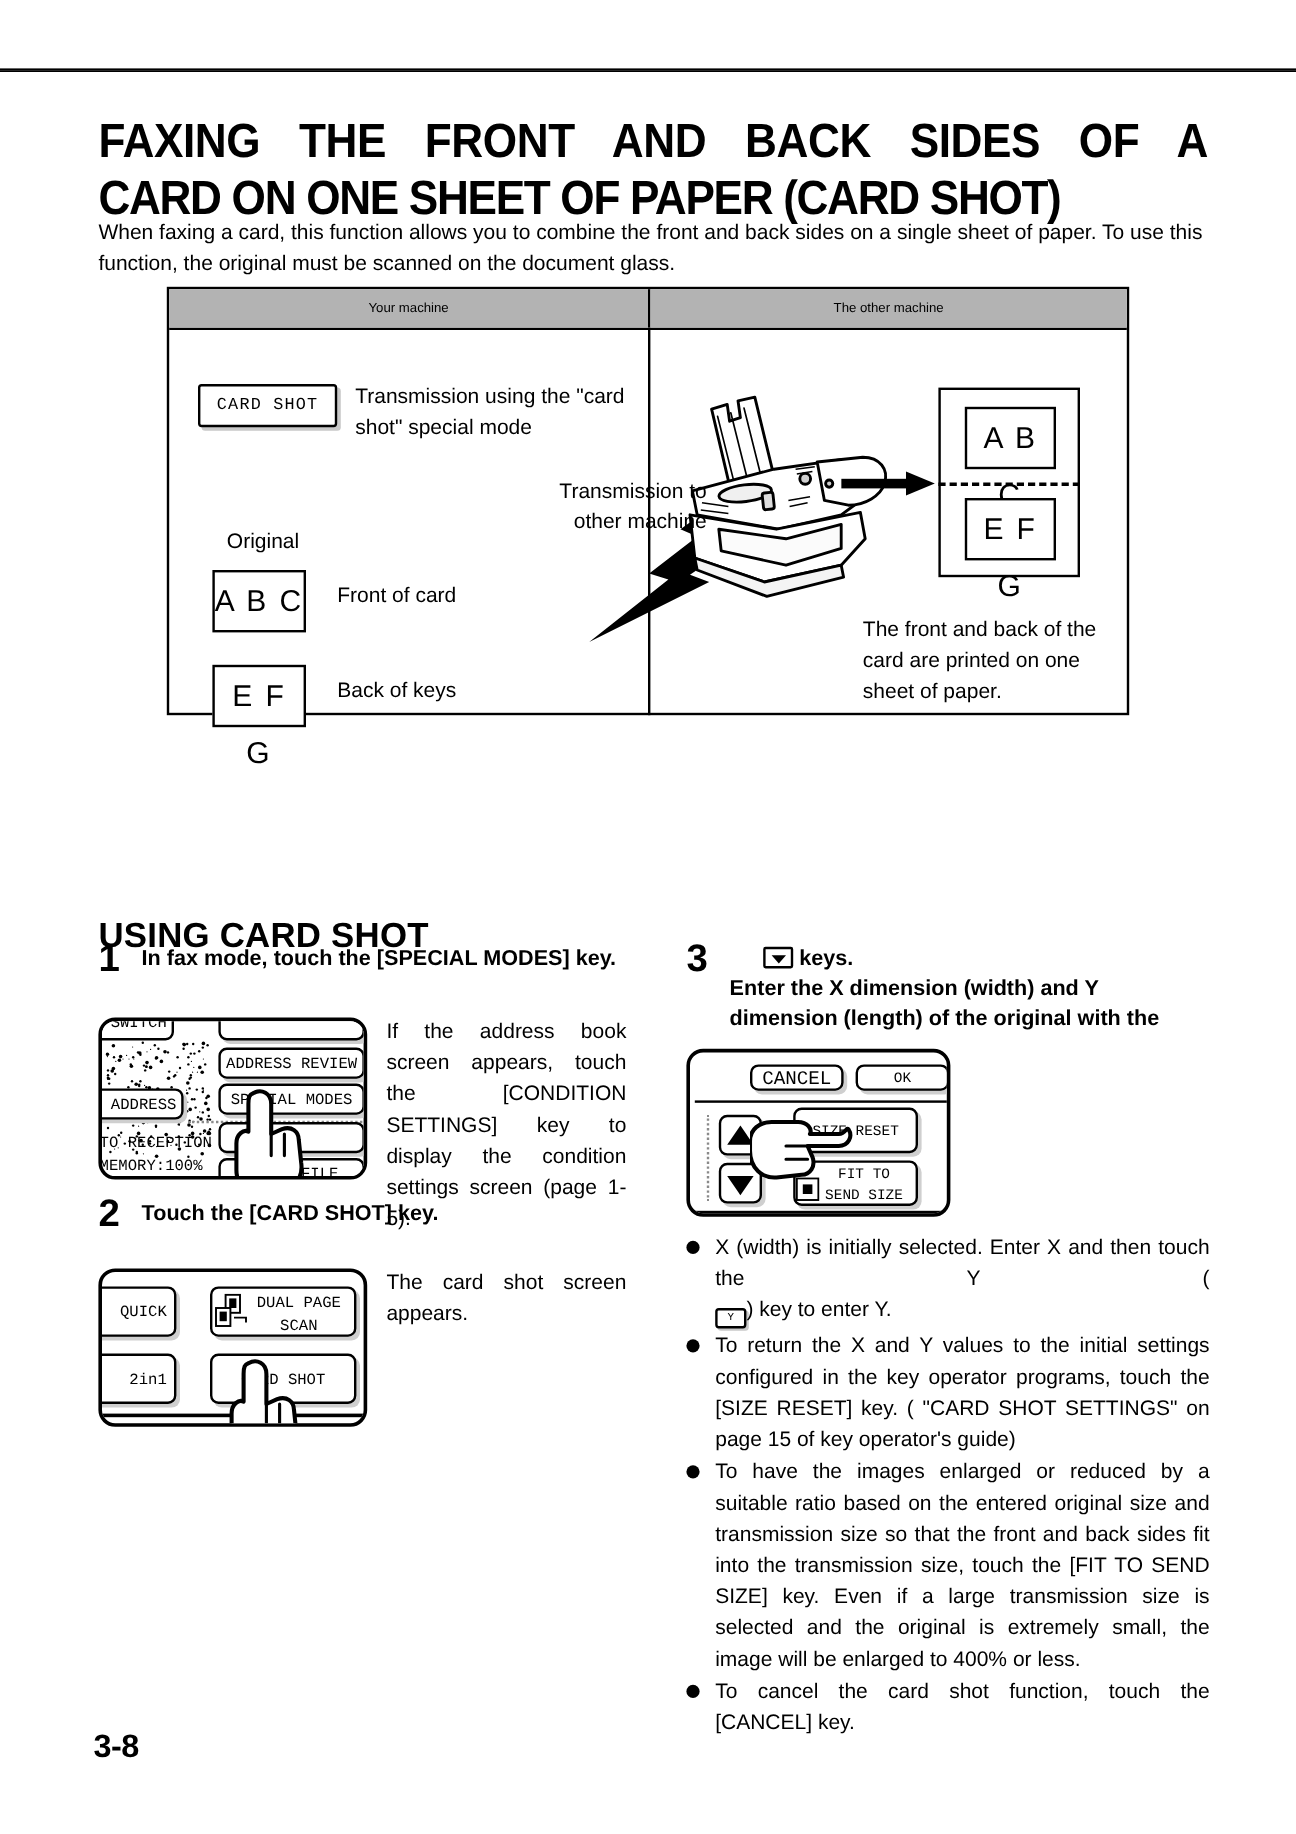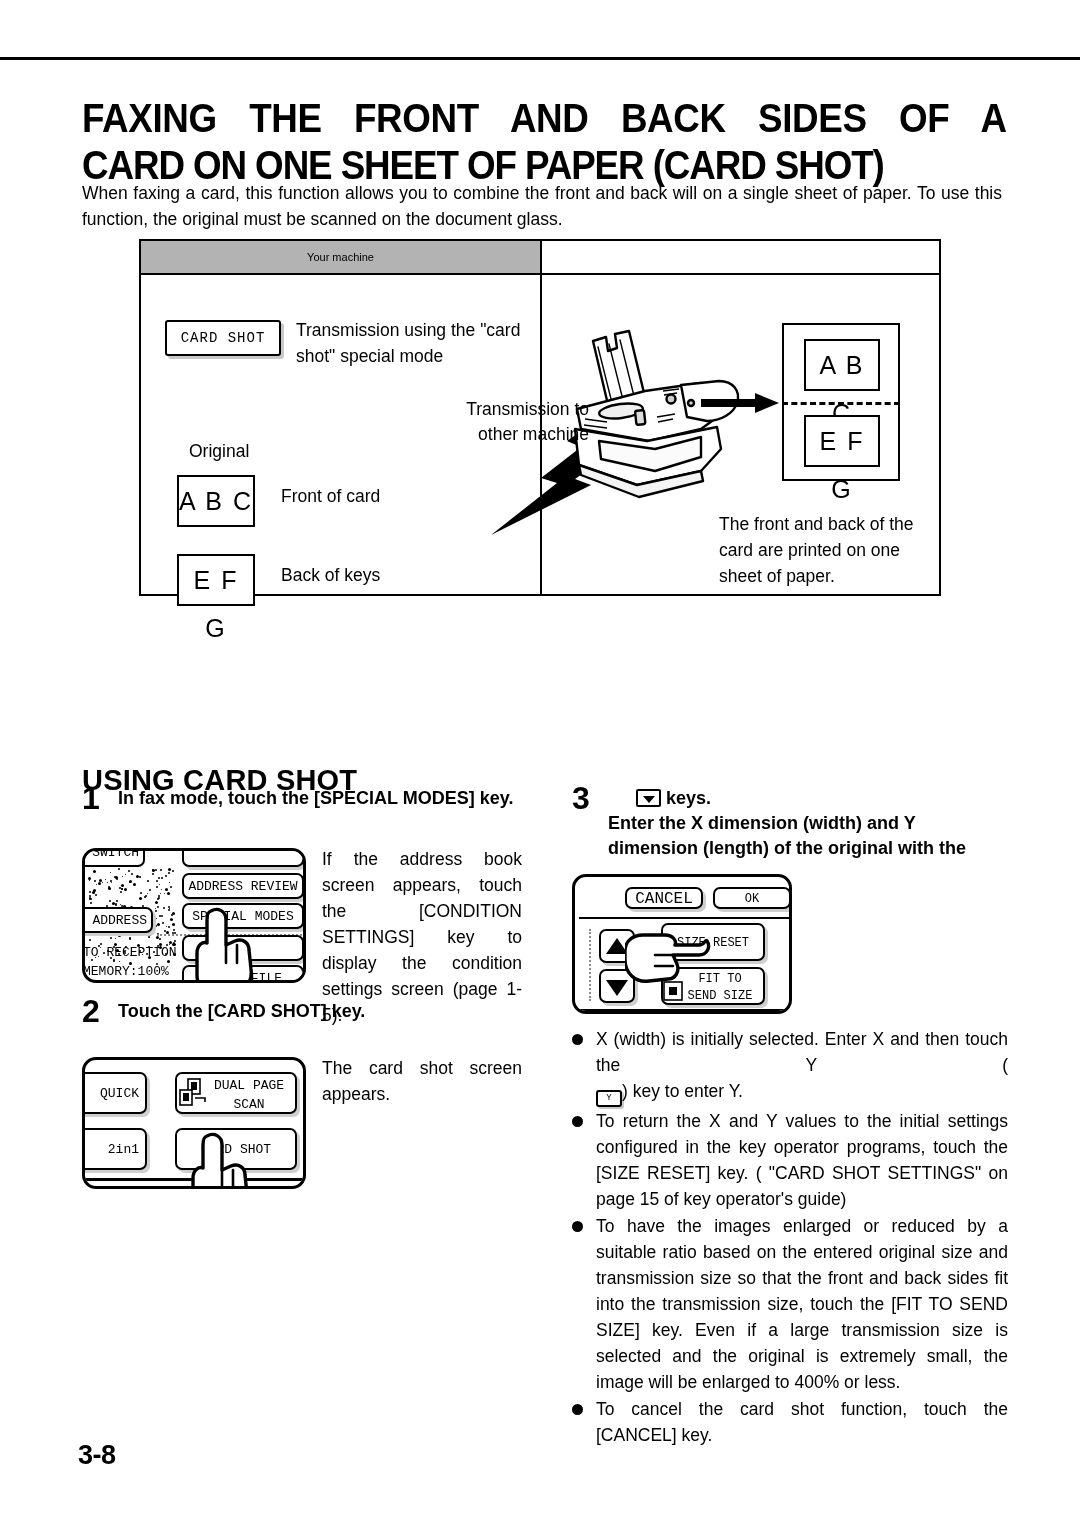--- a/index.html
+++ b/index.html
@@ -399,27 +399,28 @@
 <div class="page">
 
   <div class="top-rule"></div>
 
   <h1 class="doc-title">
     <span class="l1">FAXING THE FRONT AND BACK SIDES OF A</span>
     <span class="l2">CARD ON ONE SHEET OF PAPER (CARD SHOT)</span>
   </h1>
 
   <div class="intro">
-    <span>When faxing a card, this function allows you to combine the front and back will on a single sheet of paper. To use</span>
+    <span>When faxing a card, this function allows you to combine the front and back sides on a single sheet of paper. To use</span>
     <span class="last">this function, the original must be scanned on the document glass.</span>
   </div>
 
   <div class="diagram">
     <div class="dg-head">
       <div class="c1">Your machine</div>
+      <div class="c2">The other machine</div>
     </div>
     <div class="dg-body">
       <div class="dg-divider"></div>
 
       <div class="cardshot-key">CARD  SHOT</div>
       <div class="txt-transmode">Transmission using the "card shot" special mode</div>
       <div class="lbl-original">Original</div>
       <div class="card-box card-abc">A B C</div>
       <div class="lbl-front">Front of card</div>
       <div class="card-box card-efg">E F G</div>

